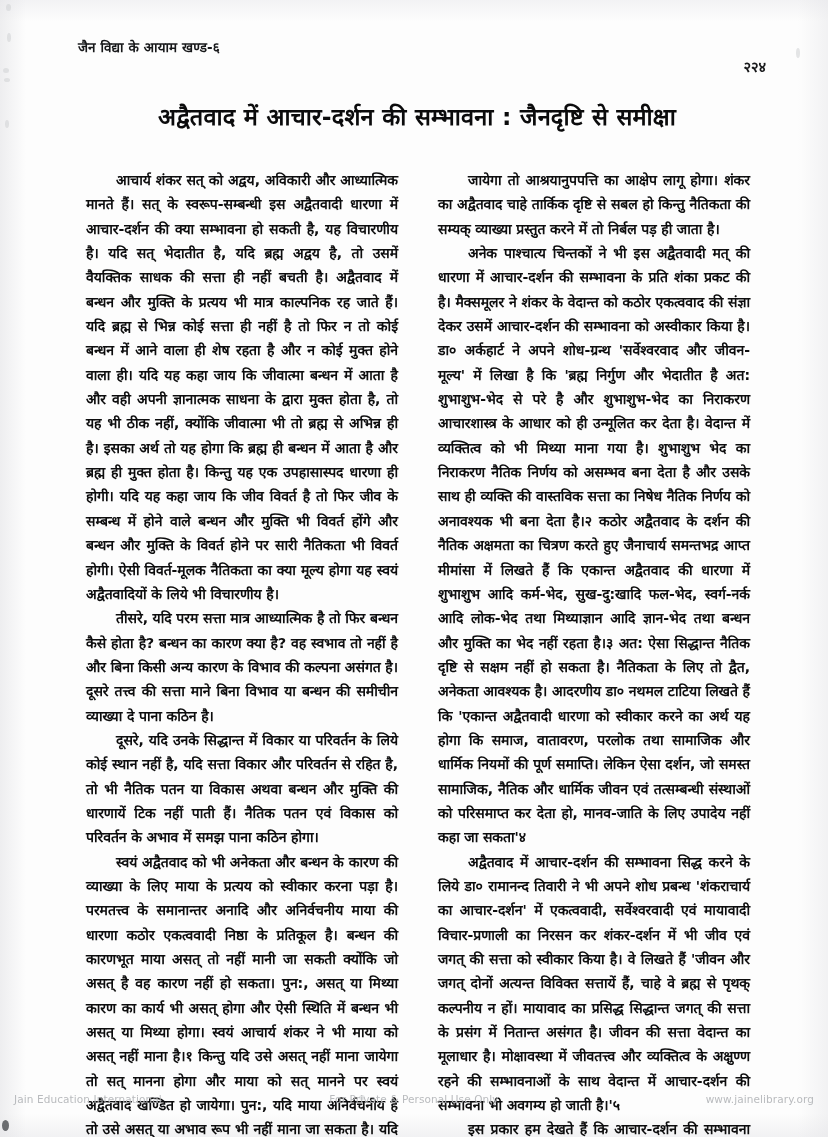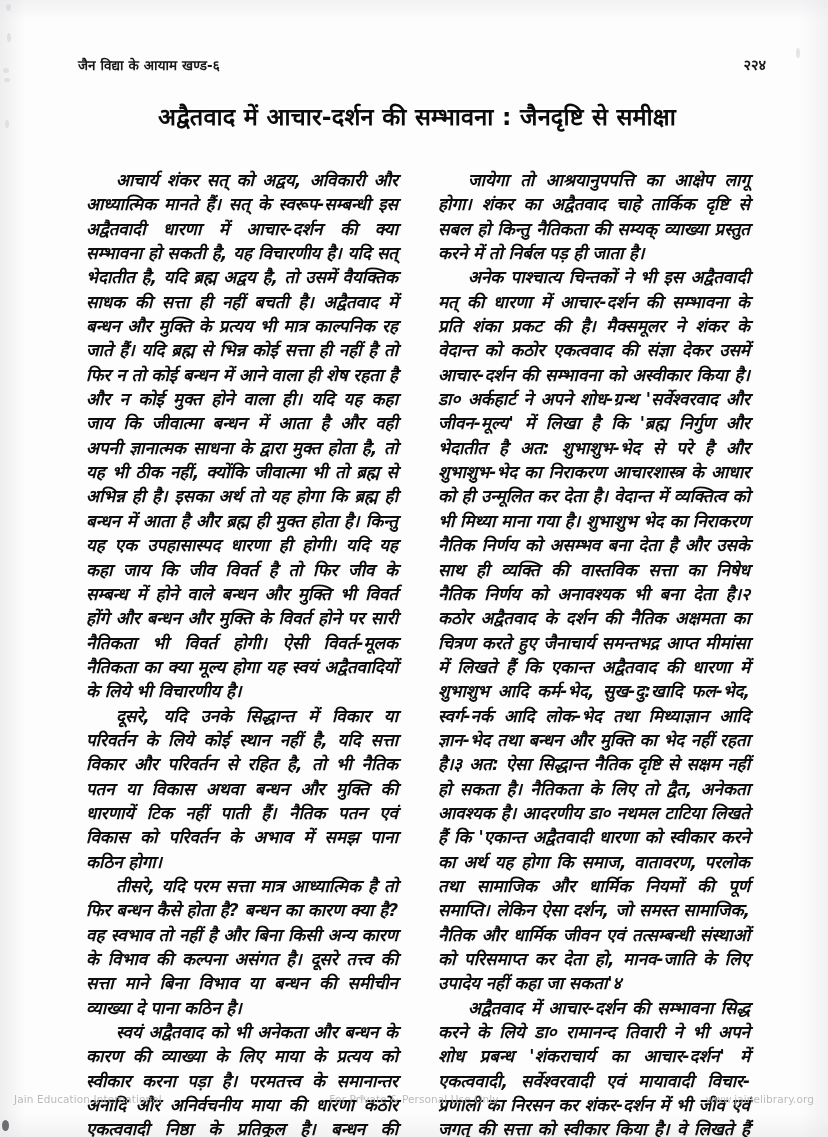--- a/index.html
+++ b/index.html
@@ -28,20 +28,21 @@
   
   .running-head {
     position: absolute;
     left: 78px;
     right: 62px;
     top: 54px;
     height: 22px;
     display: flex;
     align-items: baseline;
     justify-content: flex-end;
+    flex-direction: column;
   }
   .rh-title {
     font-family: "DejaVu Sans", sans-serif;
     font-size: 13.5px;
     font-weight: 700;
     letter-spacing: 0.1px;
     color: #17181a;
     margin-right: 220px;
   }
   .rh-folio {
@@ -81,28 +82,27 @@
   .column {
     width: 312px;
     display: block;
   }
   .para {
     margin: 0 0 0 0;
     text-indent: 30px;
     text-align: justify;
     text-justify: inter-word;
     font-family: "DejaVu Sans", sans-serif;
-    font-size: 17px;
+    font-size: 14px;
     line-height: 24.35px;
     font-weight: 700;
     color: #0d0d0e;
     word-spacing: -0.2px;
     letter-spacing: -0.05px;
     hyphens: none;
-    font-style: italic;
   }
   .para + .para { margin-top: 0px; }
 
   
   .footer {
     position: absolute;
     left: 14px;
     right: 14px;
     bottom: 28px;
     height: 16px;
@@ -144,22 +144,22 @@
     <span class="rh-title">जैन विद्या के आयाम खण्ड-६</span>
     <span class="rh-folio">२२४</span>
   </div>
 
   <h1 class="article-title">अद्वैतवाद में आचार-दर्शन की सम्भावना : जैनदृष्टि से समीक्षा</h1>
 
   <div class="body-columns">
 
     <div class="column">
       <p class="para">आचार्य शंकर सत् को अद्वय, अविकारी और आध्यात्मिक मानते हैं। सत् के स्वरूप-सम्बन्धी इस अद्वैतवादी धारणा में आचार-दर्शन की क्या सम्भावना हो सकती है, यह विचारणीय है। यदि सत् भेदातीत है, यदि ब्रह्म अद्वय है, तो उसमें वैयक्तिक साधक की सत्ता ही नहीं बचती है। अद्वैतवाद में बन्धन और मुक्ति के प्रत्यय भी मात्र काल्पनिक रह जाते हैं। यदि ब्रह्म से भिन्न कोई सत्ता ही नहीं है तो फिर न तो कोई बन्धन में आने वाला ही शेष रहता है और न कोई मुक्त होने वाला ही। यदि यह कहा जाय कि जीवात्मा बन्धन में आता है और वही अपनी ज्ञानात्मक साधना के द्वारा मुक्त होता है, तो यह भी ठीक नहीं, क्योंकि जीवात्मा भी तो ब्रह्म से अभिन्न ही है। इसका अर्थ तो यह होगा कि ब्रह्म ही बन्धन में आता है और ब्रह्म ही मुक्त होता है। किन्तु यह एक उपहासास्पद धारणा ही होगी। यदि यह कहा जाय कि जीव विवर्त है तो फिर जीव के सम्बन्ध में होने वाले बन्धन और मुक्ति भी विवर्त होंगे और बन्धन और मुक्ति के विवर्त होने पर सारी नैतिकता भी विवर्त होगी। ऐसी विवर्त-मूलक नैतिकता का क्या मूल्य होगा यह स्वयं अद्वैतवादियों के लिये भी विचारणीय है।</p>
+      <p class="para">तीसरे, यदि परम सत्ता मात्र आध्यात्मिक है तो फिर बन्धन कैसे होता है? बन्धन का कारण क्या है? वह स्वभाव तो नहीं है और बिना किसी अन्य कारण के विभाव की कल्पना असंगत है। दूसरे तत्त्व की सत्ता माने बिना विभाव या बन्धन की समीचीन व्याख्या दे पाना कठिन है।</p>
       <p class="para">दूसरे, यदि उनके सिद्धान्त में विकार या परिवर्तन के लिये कोई स्थान नहीं है, यदि सत्ता विकार और परिवर्तन से रहित है, तो भी नैतिक पतन या विकास अथवा बन्धन और मुक्ति की धारणायें टिक नहीं पाती हैं। नैतिक पतन एवं विकास को परिवर्तन के अभाव में समझ पाना कठिन होगा।</p>
-      <p class="para">तीसरे, यदि परम सत्ता मात्र आध्यात्मिक है तो फिर बन्धन कैसे होता है? बन्धन का कारण क्या है? वह स्वभाव तो नहीं है और बिना किसी अन्य कारण के विभाव की कल्पना असंगत है। दूसरे तत्त्व की सत्ता माने बिना विभाव या बन्धन की समीचीन व्याख्या दे पाना कठिन है।</p>
       <p class="para">स्वयं अद्वैतवाद को भी अनेकता और बन्धन के कारण की व्याख्या के लिए माया के प्रत्यय को स्वीकार करना पड़ा है। परमतत्त्व के समानान्तर अनादि और अनिर्वचनीय माया की धारणा कठोर एकत्ववादी निष्ठा के प्रतिकूल है। बन्धन की कारणभूत माया असत् तो नहीं मानी जा सकती क्योंकि जो असत् है वह कारण नहीं हो सकता। पुन:, असत् या मिथ्या कारण का कार्य भी असत् होगा और ऐसी स्थिति में बन्धन भी असत् या मिथ्या होगा। स्वयं आचार्य शंकर ने भी माया को असत् नहीं माना है।१ किन्तु यदि उसे असत् नहीं माना जायेगा तो सत् मानना होगा और माया को सत् मानने पर स्वयं अद्वैतवाद खण्डित हो जायेगा। पुन:, यदि माया अनिर्वचनीय है तो उसे असत् या अभाव रूप भी नहीं माना जा सकता है। यदि वह भावात्मक सत्ता है तो फिर ब्रह्म के समक्ष एक दूसरी सत्ता खड़ी हो जायेगी और अद्वैतवाद टिक नहीं पायेगा। यदि माया को स्वतन्त्र सत्ता नहीं मानकर ब्रह्म के आश्रित माना</p>
     </div>
 
     <div class="column">
       <p class="para">जायेगा तो आश्रयानुपपत्ति का आक्षेप लागू होगा। शंकर का अद्वैतवाद चाहे तार्किक दृष्टि से सबल हो किन्तु नैतिकता की सम्यक् व्याख्या प्रस्तुत करने में तो निर्बल पड़ ही जाता है।</p>
       <p class="para">अनेक पाश्चात्य चिन्तकों ने भी इस अद्वैतवादी मत् की धारणा में आचार-दर्शन की सम्भावना के प्रति शंका प्रकट की है। मैक्समूलर ने शंकर के वेदान्त को कठोर एकत्ववाद की संज्ञा देकर उसमें आचार-दर्शन की सम्भावना को अस्वीकार किया है। डा० अर्कहार्ट ने अपने शोध-ग्रन्थ 'सर्वेश्वरवाद और जीवन-मूल्य' में लिखा है कि 'ब्रह्म निर्गुण और भेदातीत है अत: शुभाशुभ-भेद से परे है और शुभाशुभ-भेद का निराकरण आचारशास्त्र के आधार को ही उन्मूलित कर देता है। वेदान्त में व्यक्तित्व को भी मिथ्या माना गया है। शुभाशुभ भेद का निराकरण नैतिक निर्णय को असम्भव बना देता है और उसके साथ ही व्यक्ति की वास्तविक सत्ता का निषेध नैतिक निर्णय को अनावश्यक भी बना देता है।२ कठोर अद्वैतवाद के दर्शन की नैतिक अक्षमता का चित्रण करते हुए जैनाचार्य समन्तभद्र आप्त मीमांसा में लिखते हैं कि एकान्त अद्वैतवाद की धारणा में शुभाशुभ आदि कर्म-भेद, सुख-दु:खादि फल-भेद, स्वर्ग-नर्क आदि लोक-भेद तथा मिथ्याज्ञान आदि ज्ञान-भेद तथा बन्धन और मुक्ति का भेद नहीं रहता है।३ अत: ऐसा सिद्धान्त नैतिक दृष्टि से सक्षम नहीं हो सकता है। नैतिकता के लिए तो द्वैत, अनेकता आवश्यक है। आदरणीय डा० नथमल टाटिया लिखते हैं कि 'एकान्त अद्वैतवादी धारणा को स्वीकार करने का अर्थ यह होगा कि समाज, वातावरण, परलोक तथा सामाजिक और धार्मिक नियमों की पूर्ण समाप्ति। लेकिन ऐसा दर्शन, जो समस्त सामाजिक, नैतिक और धार्मिक जीवन एवं तत्सम्बन्धी संस्थाओं को परिसमाप्त कर देता हो, मानव-जाति के लिए उपादेय नहीं कहा जा सकता'४</p>
       <p class="para">अद्वैतवाद में आचार-दर्शन की सम्भावना सिद्ध करने के लिये डा० रामानन्द तिवारी ने भी अपने शोध प्रबन्ध 'शंकराचार्य का आचार-दर्शन' में एकत्ववादी, सर्वेश्वरवादी एवं मायावादी विचार-प्रणाली का निरसन कर शंकर-दर्शन में भी जीव एवं जगत् की सत्ता को स्वीकार किया है। वे लिखते हैं 'जीवन और जगत् दोनों अत्यन्त विविक्त सत्तायें हैं, चाहे वे ब्रह्म से पृथक् कल्पनीय न हों। मायावाद का प्रसिद्ध सिद्धान्त जगत् की सत्ता के प्रसंग में नितान्त असंगत है। जीवन की सत्ता वेदान्त का मूलाधार है। मोक्षावस्था में जीवतत्त्व और व्यक्तित्व के अक्षुण्ण रहने की सम्भावनाओं के साथ वेदान्त में आचार-दर्शन की सम्भावना भी अवगम्य हो जाती है।'५</p>
       <p class="para">इस प्रकार हम देखते हैं कि आचार-दर्शन की सम्भावना के लिये सत्-सम्बन्धी कठोर अद्वैतवाद एवं अविकार्यता के सिद्धान्त को छोड़ना आवश्यक सा हो जाता है। डॉ० रामानन्द ने आचार्य शंकर</p>
     </div>
 

